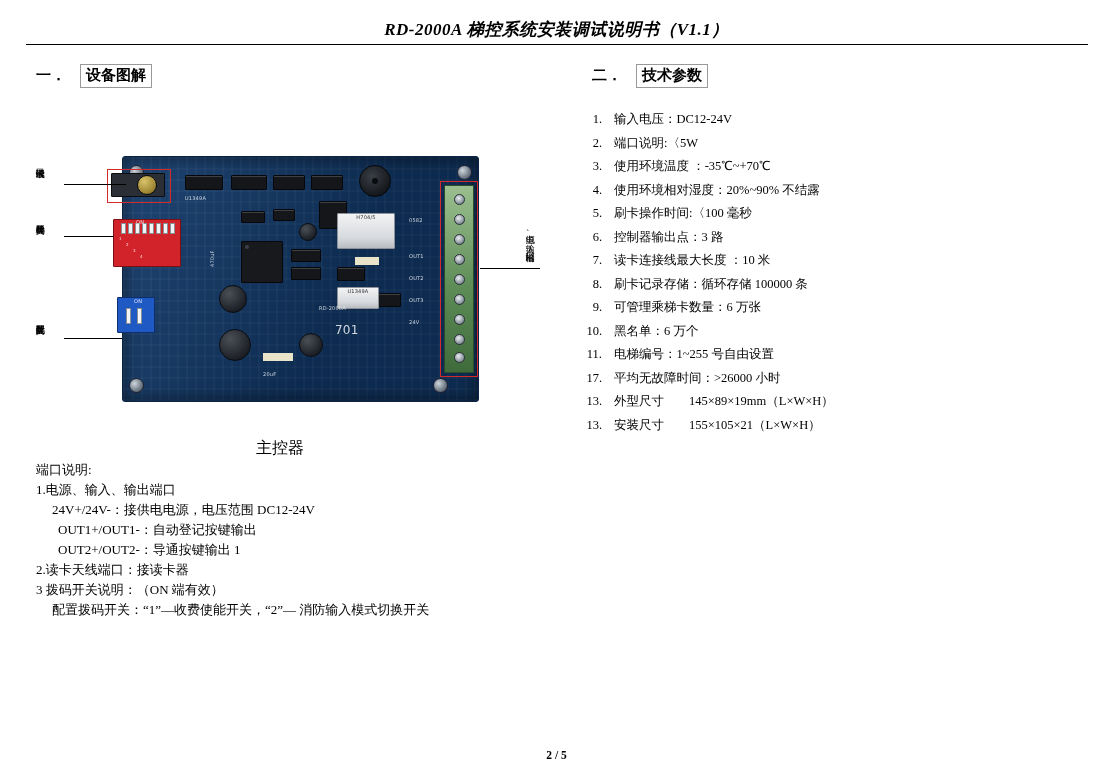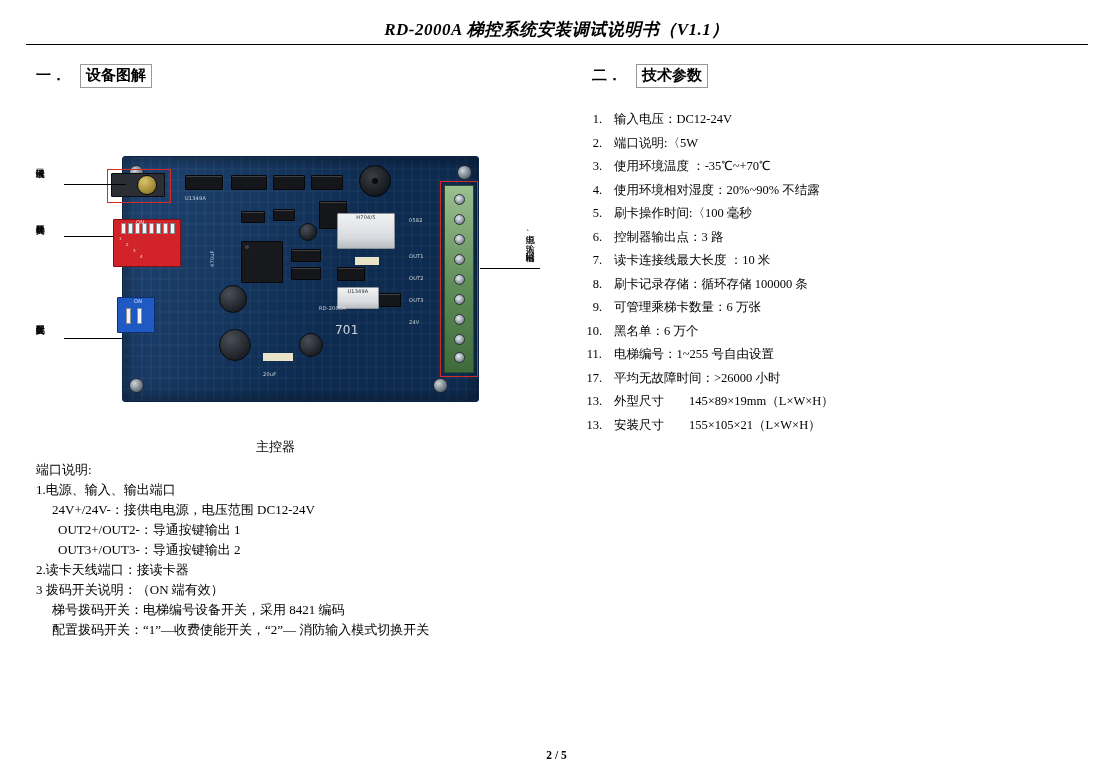--- a/index.html
+++ b/index.html
@@ -212,21 +212,21 @@
   }
   .lead {
     position: absolute;
     height: 0;
     border-top: 1px solid #000;
   }
   .caption-main {
     position: absolute;
     top: 438px;
     left: 256px;
-    font-size: 13px;
+    font-size: 16px;
   }
 
   
   .left-text {
     position: absolute;
     top: 460px;
     left: 36px;
     width: 520px;
     font-size: 13px;
     line-height: 20px;
@@ -386,25 +386,24 @@
   <div class="callout vert" style="top:218px; left:34px;">梯号拨码开关</div>
   <div class="callout vert" style="top:318px; left:34px;">配置拨码开关</div>
   <div class="callout vert" style="top:228px; left:524px;">电源、输入、输出端口</div>
 
   <div class="caption-main">主控器</div>
 
   <div class="left-text">
     <div>端口说明:</div>
     <div>1.电源、输入、输出端口</div>
     <div class="indent1">24V+/24V-：接供电电源，电压范围 DC12-24V</div>
+    <div class="indent2">OUT1+/OUT1-：自动登记按键输出</div>
     <div class="indent2">OUT2+/OUT2-：导通按键输出 1</div>
-    <div class="indent2">OUT3+/OUT3-：导通按键输出 2</div>
     <div>2.读卡天线端口：接读卡器</div>
     <div>3 拨码开关说明：（ON 端有效）</div>
-    <div class="indent1">梯号拨码开关：电梯编号设备开关，采用 8421 编码</div>
     <div class="indent1">配置拨码开关：“1”—收费使能开关，“2”— 消防输入模式切换开关</div>
   </div>
 
   <div class="spec-list">
     <div class="spec-row">
       <span class="idx">1.</span>
       <span class="txt">输入电压：DC12-24V</span>
     </div>
     <div class="spec-row">
       <span class="idx">2.</span>

